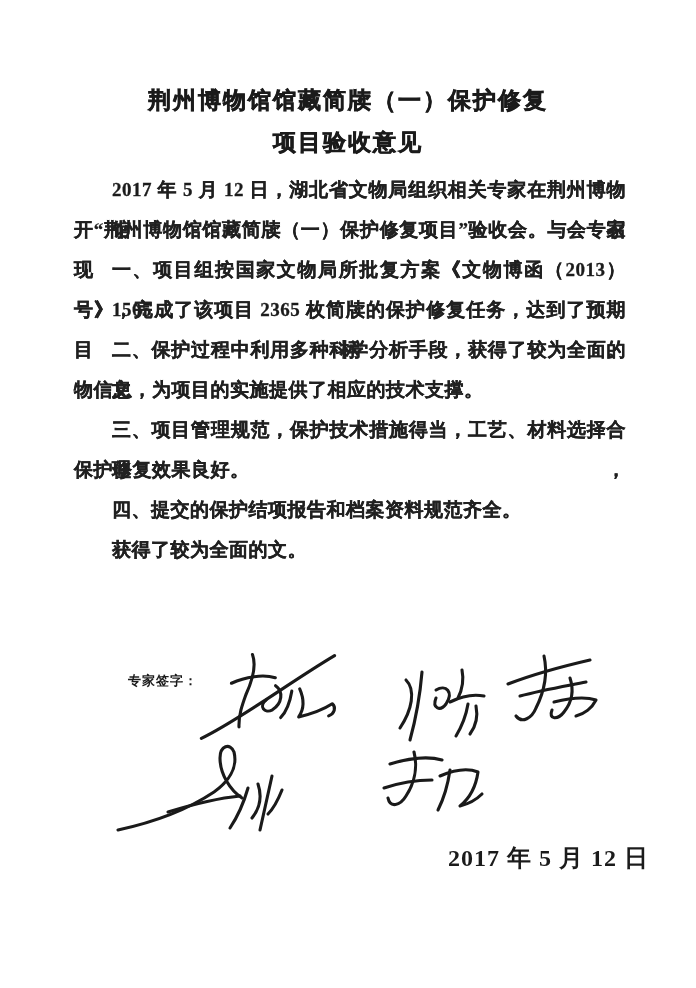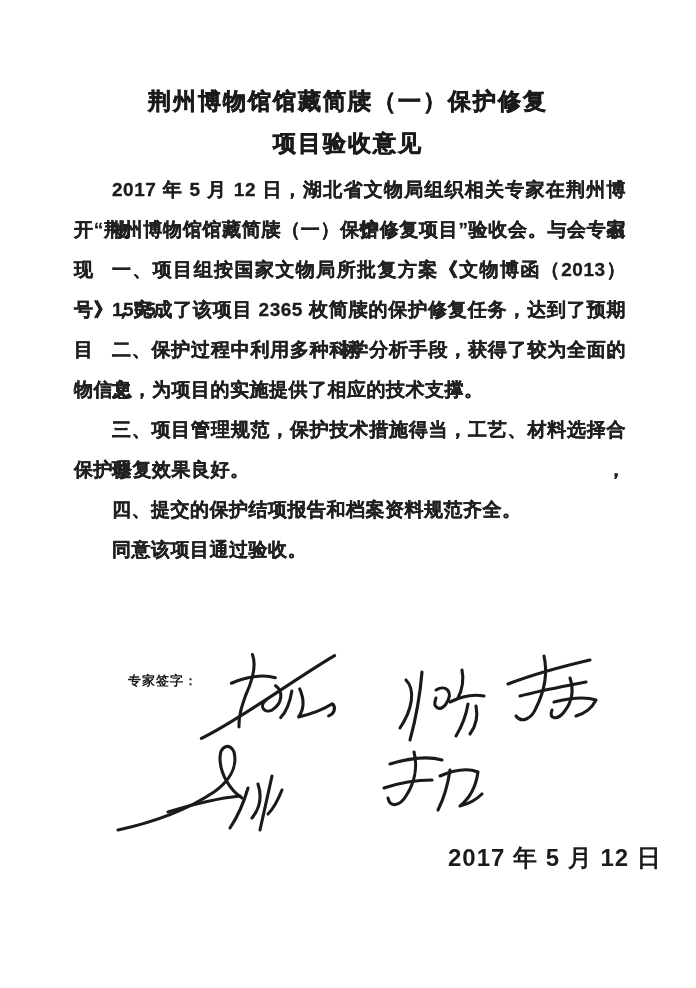--- a/index.html
+++ b/index.html
@@ -7,21 +7,21 @@
     padding: 0;
     background: #e8e8e8;
   }
   .page {
     position: relative;
     width: 696px;
     height: 988px;
     margin: 0 auto;
     background: #ffffff;
     overflow: hidden;
-    font-family: Liberation Sans, sans-serif;
+    font-family: Liberation Serif, serif;
     color: #1b1b1b;
   }
   
   .title-block {
     position: absolute;
     top: 80px;
     left: 0;
     width: 100%;
     text-align: center;
   }
@@ -104,21 +104,21 @@
   <div class="body-block">
       <div class="line indent jfull">2017 年 5 月 12 日，湖北省文物局组织相关专家在荆州博物馆召</div>
       <div class="line jfull">开“荆州博物馆馆藏简牍（一）保护修复项目”验收会。与会专家现</div>
       <div class="line indent jfull">一、项目组按国家文物局所批复方案《文物博函（2013）1505</div>
       <div class="line jfull">号》，完成了该项目 2365 枚简牍的保护修复任务，达到了预期目标。</div>
       <div class="line indent jfull">二、保护过程中利用多种科学分析手段，获得了较为全面的文</div>
       <div class="line">物信息，为项目的实施提供了相应的技术支撑。</div>
       <div class="line indent jfull">三、项目管理规范，保护技术措施得当，工艺、材料选择合理，</div>
       <div class="line">保护修复效果良好。</div>
       <div class="line indent">四、提交的保护结项报告和档案资料规范齐全。</div>
-      <div class="line indent">同意该项目通过验收。</div>
+      <div class="line indent">获得了较为全面的文。</div>
     </div>
 
   <div class="sig-label">专家签字：</div>
 
   <div class="signature" id="sig-1" aria-label="李化元">
     <svg viewBox="0 0 150 100" width="150" height="100">
       <path d="M8,88 C45,72 100,34 144,10"></path>
       <path d="M62,6 C66,18 60,34 54,46 C50,56 46,66 46,78"></path>
       <path d="M40,34 C54,28 72,26 84,30"></path>
       <path d="M84,38 C92,44 90,56 80,62 C72,66 66,58 74,52"></path>

